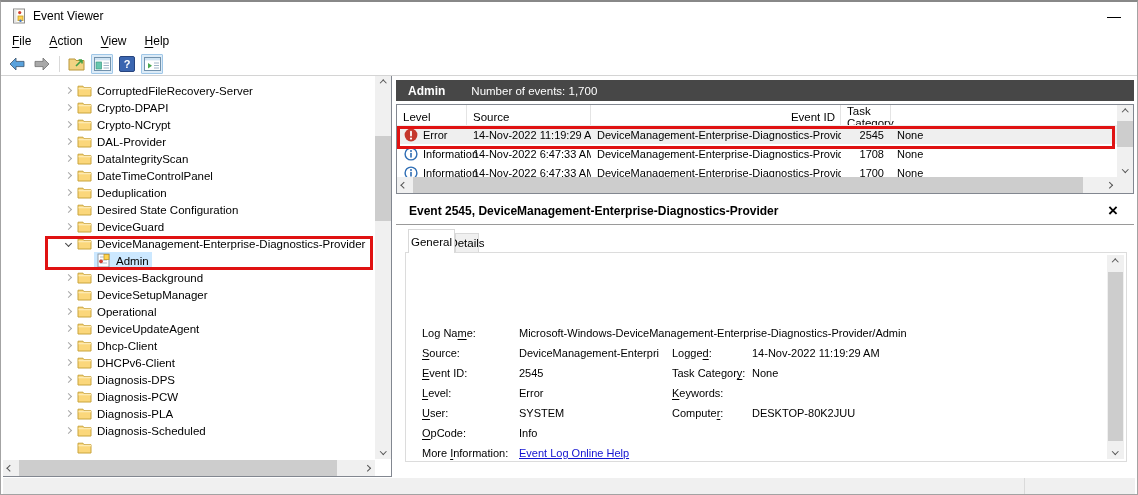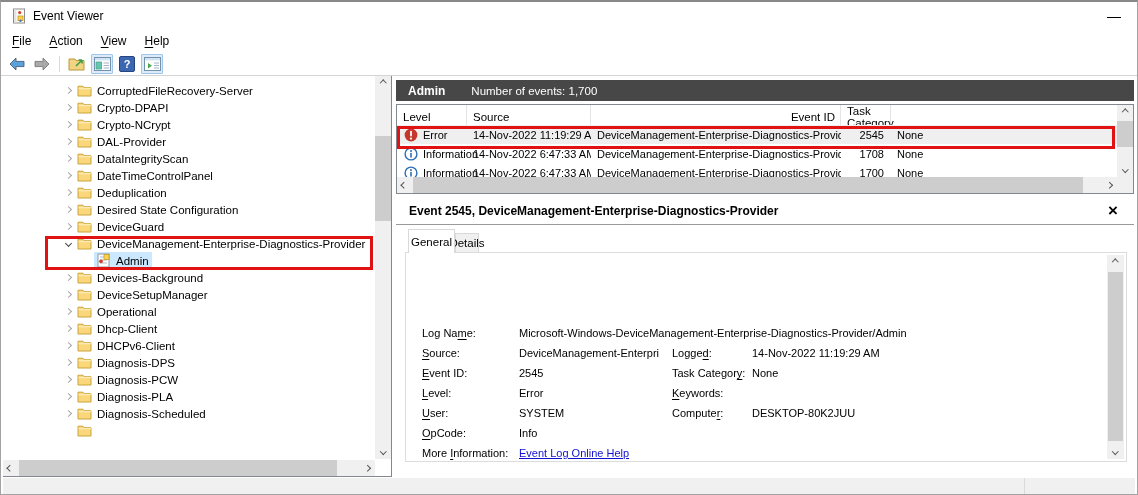--- a/index.html
+++ b/index.html
@@ -388,20 +388,34 @@
           <span class="tw">
             <span class="chev r"></span>
           </span>
           <span class="core">
             <span class="icon-holder">
               <svg width="15" height="13" viewBox="0 0 15 13">
                 <path d="M1 2.2h5l1 1.5h7v8.3H1z" fill="#fbd77b" stroke="#c9a43d" stroke-width="1"></path>
                 <path d="M1.5 4.6h12.5" stroke="#fdeab3" stroke-width="1.4"></path>
               </svg>
             </span>
+            <span>DeviceUpdateAgent</span>
+          </span>
+        </div>
+        <div class="tree-row">
+          <span class="tw">
+            <span class="chev r"></span>
+          </span>
+          <span class="core">
+            <span class="icon-holder">
+              <svg width="15" height="13" viewBox="0 0 15 13">
+                <path d="M1 2.2h5l1 1.5h7v8.3H1z" fill="#fbd77b" stroke="#c9a43d" stroke-width="1"></path>
+                <path d="M1.5 4.6h12.5" stroke="#fdeab3" stroke-width="1.4"></path>
+              </svg>
+            </span>
             <span>Dhcp-Client</span>
           </span>
         </div>
         <div class="tree-row">
           <span class="tw">
             <span class="chev r"></span>
           </span>
           <span class="core">
             <span class="icon-holder">
               <svg width="15" height="13" viewBox="0 0 15 13">

